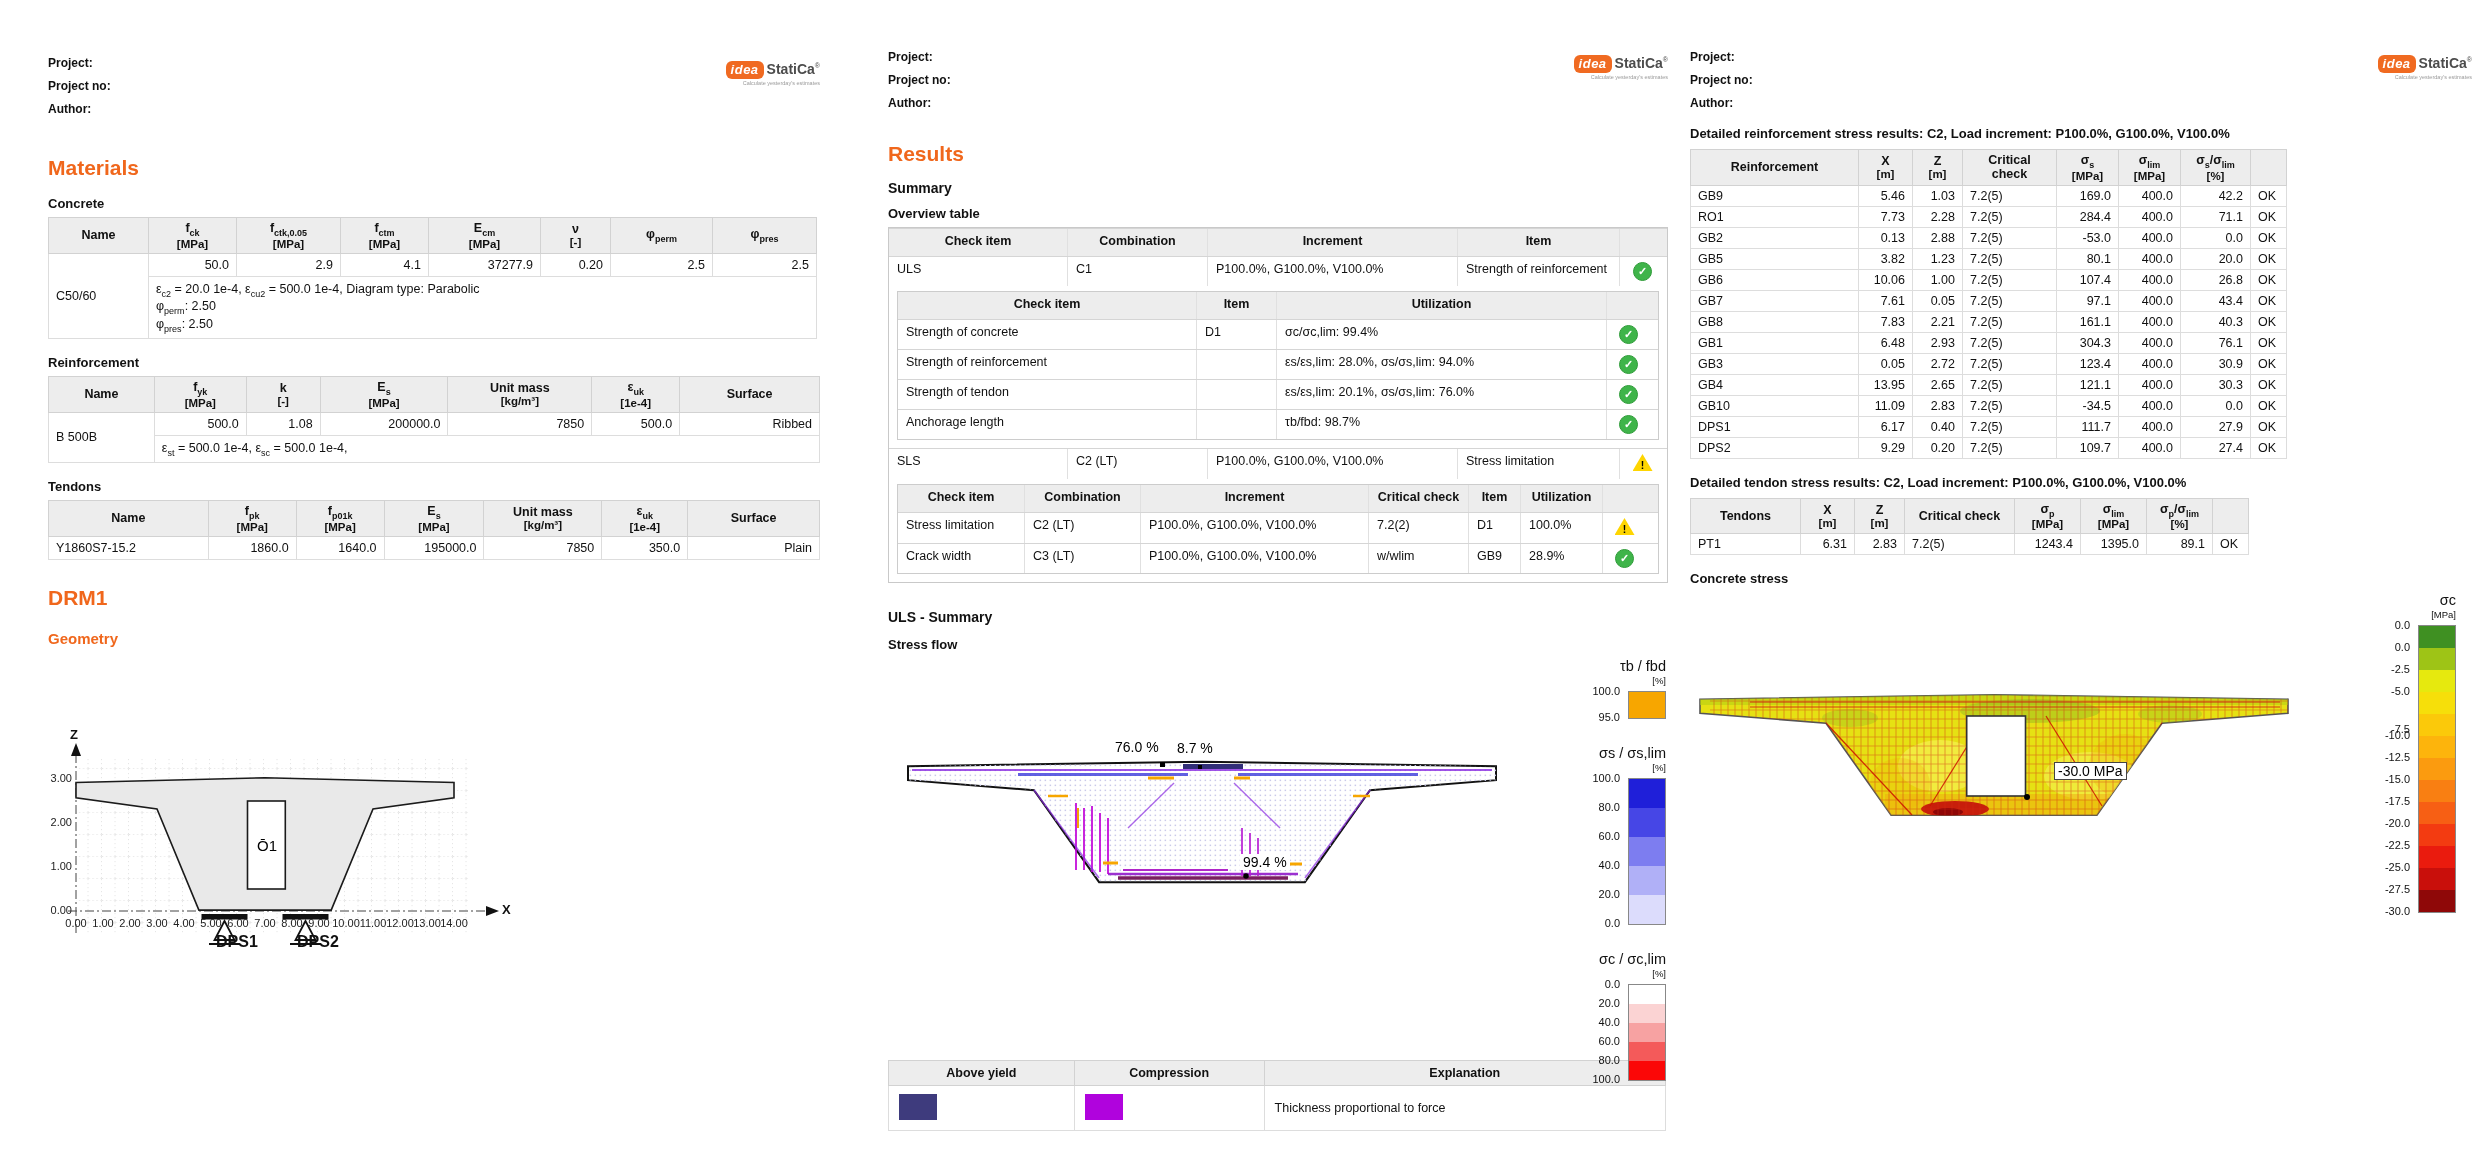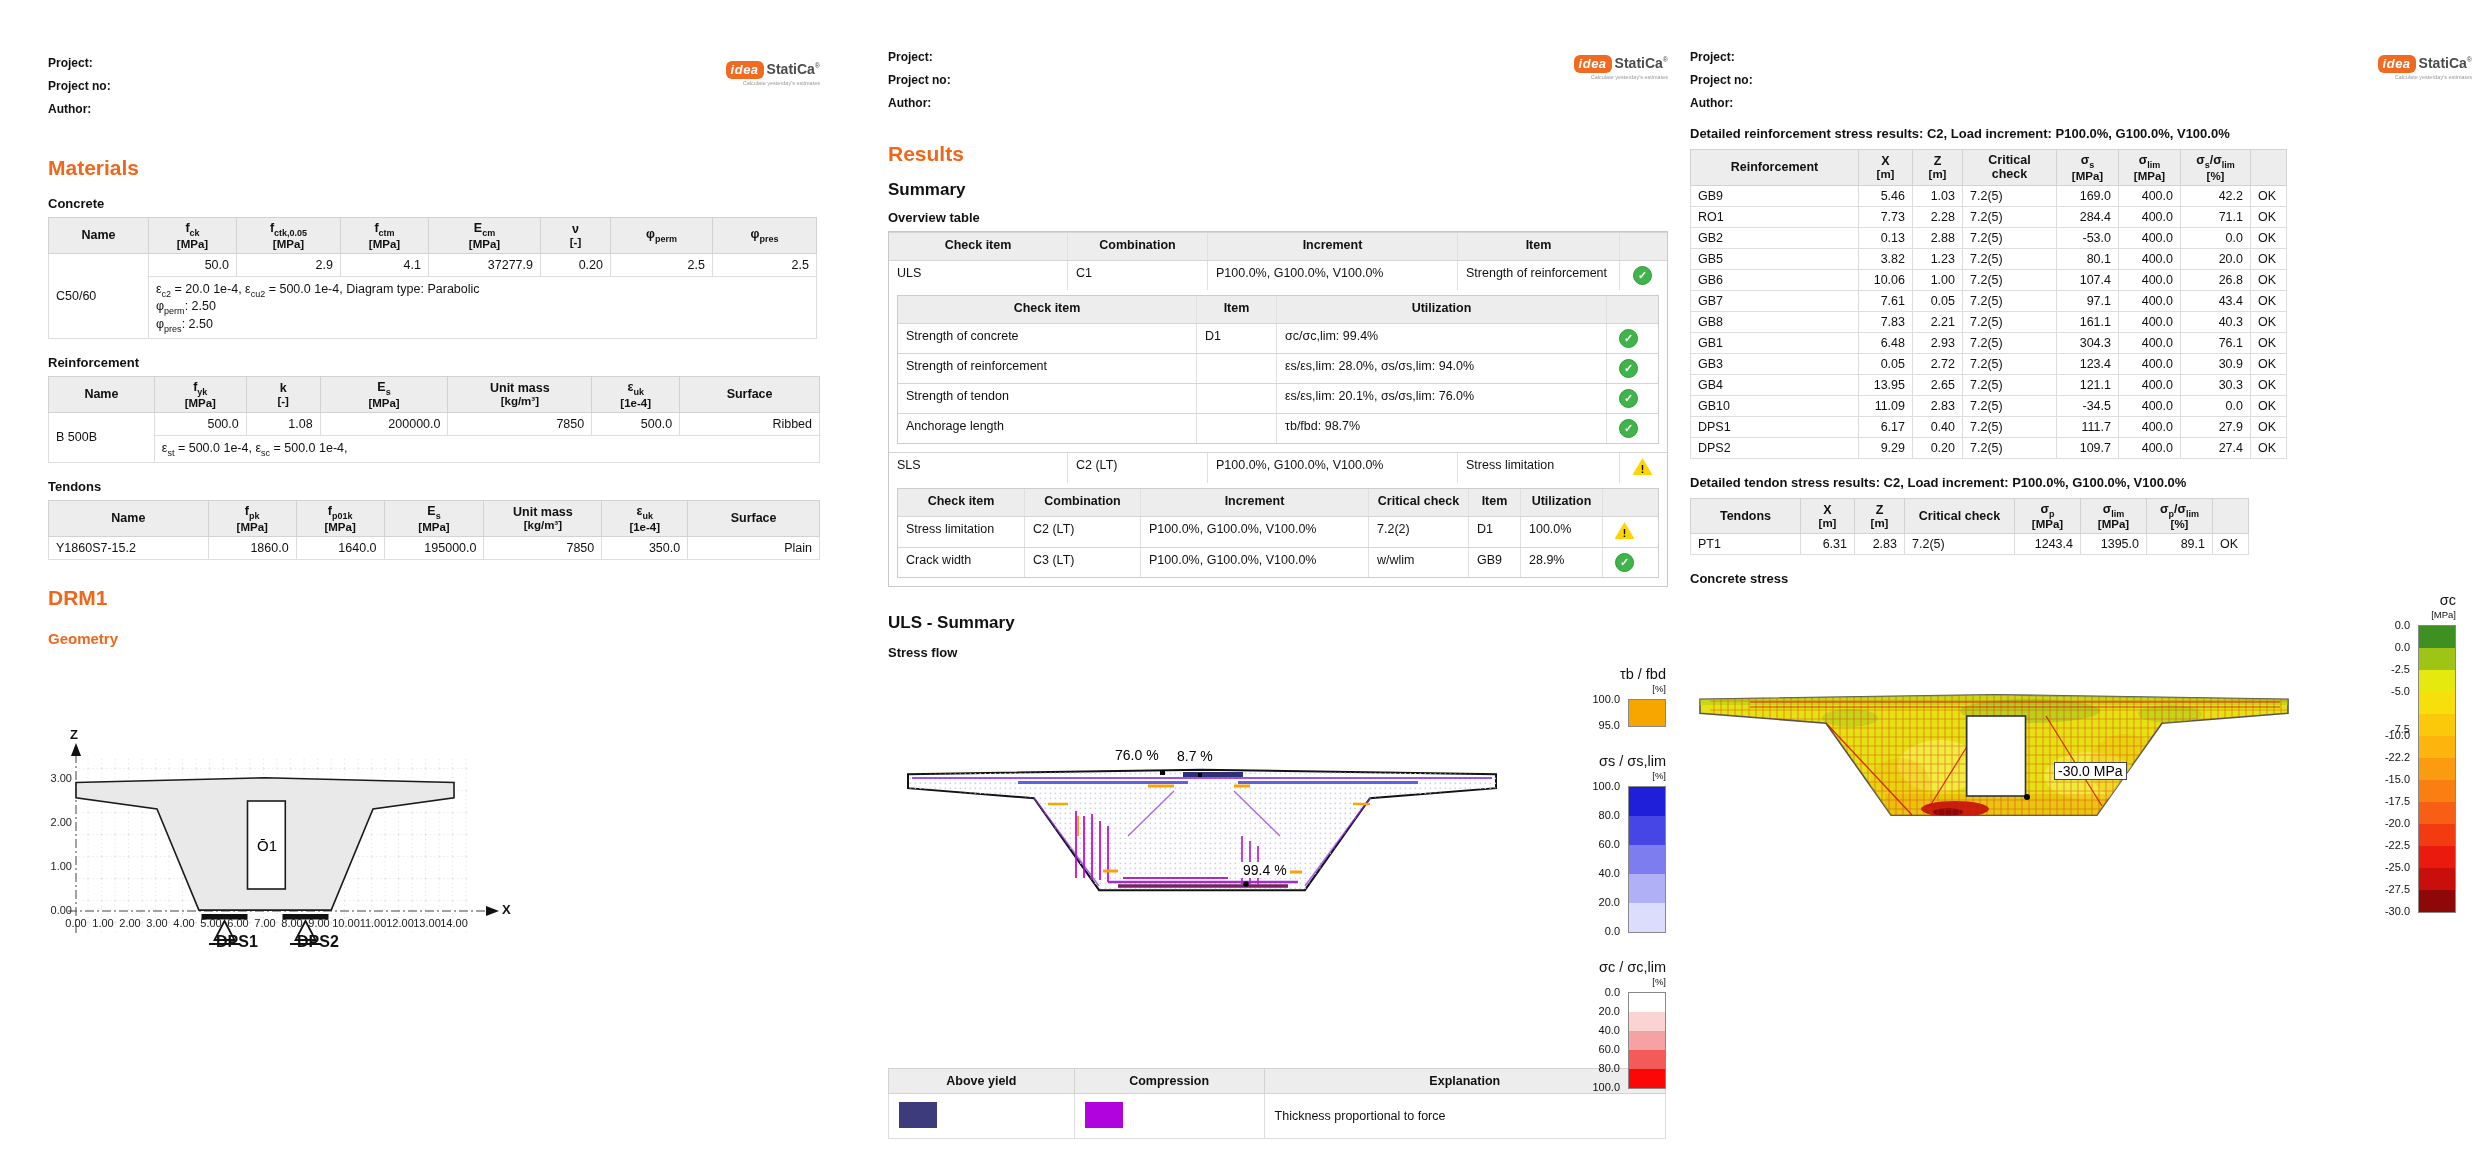--- a/index.html
+++ b/index.html
@@ -12,21 +12,21 @@
   .hdr{display:flex;justify-content:space-between;align-items:flex-start;height:78px;}
   .hdr-labels div{font-weight:bold;font-size:12px;line-height:23px;}
   .logo{text-align:right;padding-top:8px;}
   .logo-box{background:#f06a21;color:#fff;font-style:italic;font-weight:bold;font-size:13px;padding:1px 5px 2px 5px;border-radius:6px;letter-spacing:.5px;}
   .logo-text{color:#4c4c4c;font-weight:bold;font-size:14px;margin-left:3px;}
   .logo sup{font-size:7px;color:#4c4c4c;}
   .logo-tag{font-size:5.5px;color:#9a9a9a;margin-top:2px;}
 
   .h-orange{color:#f0671c;font-weight:bold;font-size:21px;margin:26px 0 0 0;}
   .h-orange-sm{color:#f0671c;font-weight:bold;font-size:15px;margin:20px 0 0 0;}
-  .h-black{font-weight:bold;font-size:17px;margin:24px 0 0 0;}
+  .h-black{font-weight:bold;font-size:14px;margin:24px 0 0 0;}
   .lbl{font-weight:bold;font-size:13px;margin:16px 0 6px 0;}
   .ttl{font-weight:bold;font-size:13px;margin:14px 0 8px 0;}
 
   table.mat,table.res{border-collapse:collapse;table-layout:fixed;}
   .mat th,.res th{background:#ededed;border:1px solid #d2d2d2;font-size:12.5px;padding:3px 6px;text-align:center;vertical-align:middle;font-weight:bold;}
   .mat td,.res td{border:1px solid #ddd;font-size:12.5px;padding:4px 7px;background:#fff;}
   .hu{font-weight:bold;font-size:11.5px;}
   sub{font-size:9px;}
   td.num,td.r{text-align:right;}
   td.l{text-align:left;}
@@ -833,21 +833,21 @@
         <div class="leg-block">
             <div class="leg-t">σc</div>
             <div class="leg-u">[MPa]</div>
             <div class="leg-wrap" style="height: 300px;">
               <div class="leg-l" style="top: -6px;">0.0</div>
               <div class="leg-l" style="top: 16px;">0.0</div>
               <div class="leg-l" style="top: 38px;">-2.5</div>
               <div class="leg-l" style="top: 60px;">-5.0</div>
               <div class="leg-l" style="top: 98px;">-7.5</div>
               <div class="leg-l" style="top: 104px;">-10.0</div>
-              <div class="leg-l" style="top: 126px;">-22.2</div>
+              <div class="leg-l" style="top: 126px;">-12.5</div>
               <div class="leg-l" style="top: 148px;">-15.0</div>
               <div class="leg-l" style="top: 170px;">-17.5</div>
               <div class="leg-l" style="top: 192px;">-20.0</div>
               <div class="leg-l" style="top: 214px;">-22.5</div>
               <div class="leg-l" style="top: 236px;">-25.0</div>
               <div class="leg-l" style="top: 258px;">-27.5</div>
               <div class="leg-l" style="top: 280px;">-30.0</div>
               <div class="leg-bar">
                 <div style="height: 22px; background: rgb(63, 144, 34);"></div>
                 <div style="height: 22px; background: rgb(158, 196, 22);"></div>

